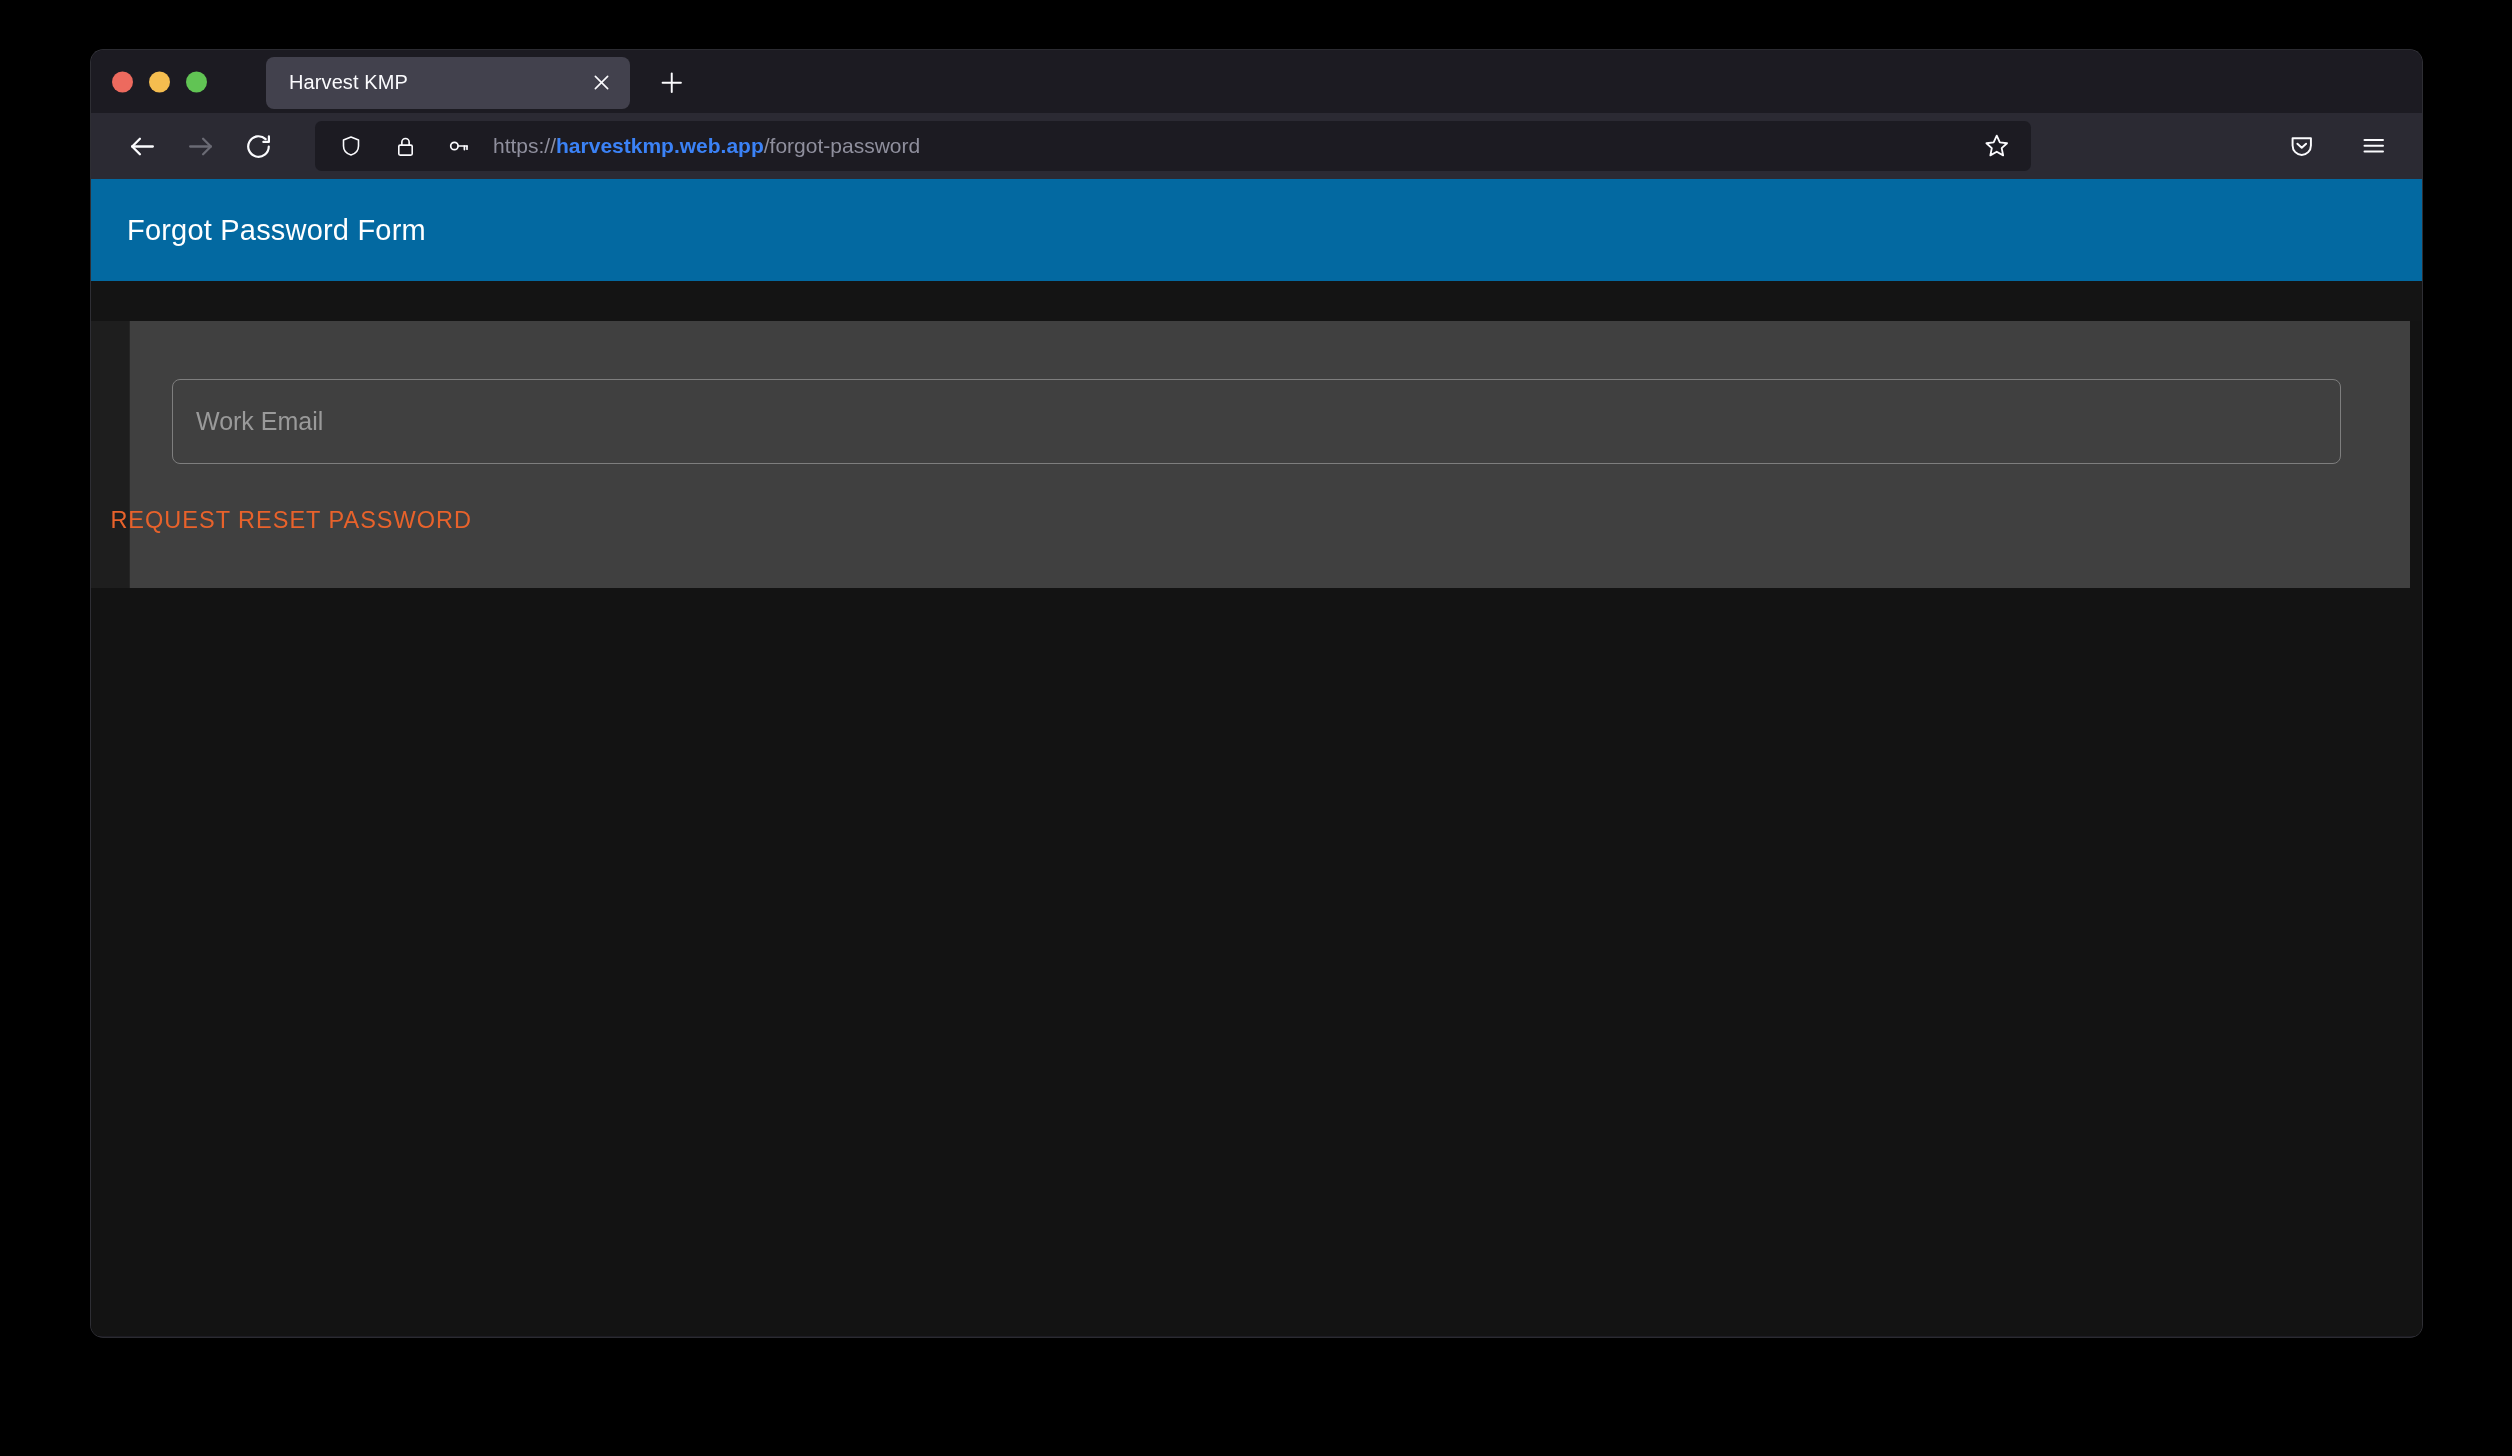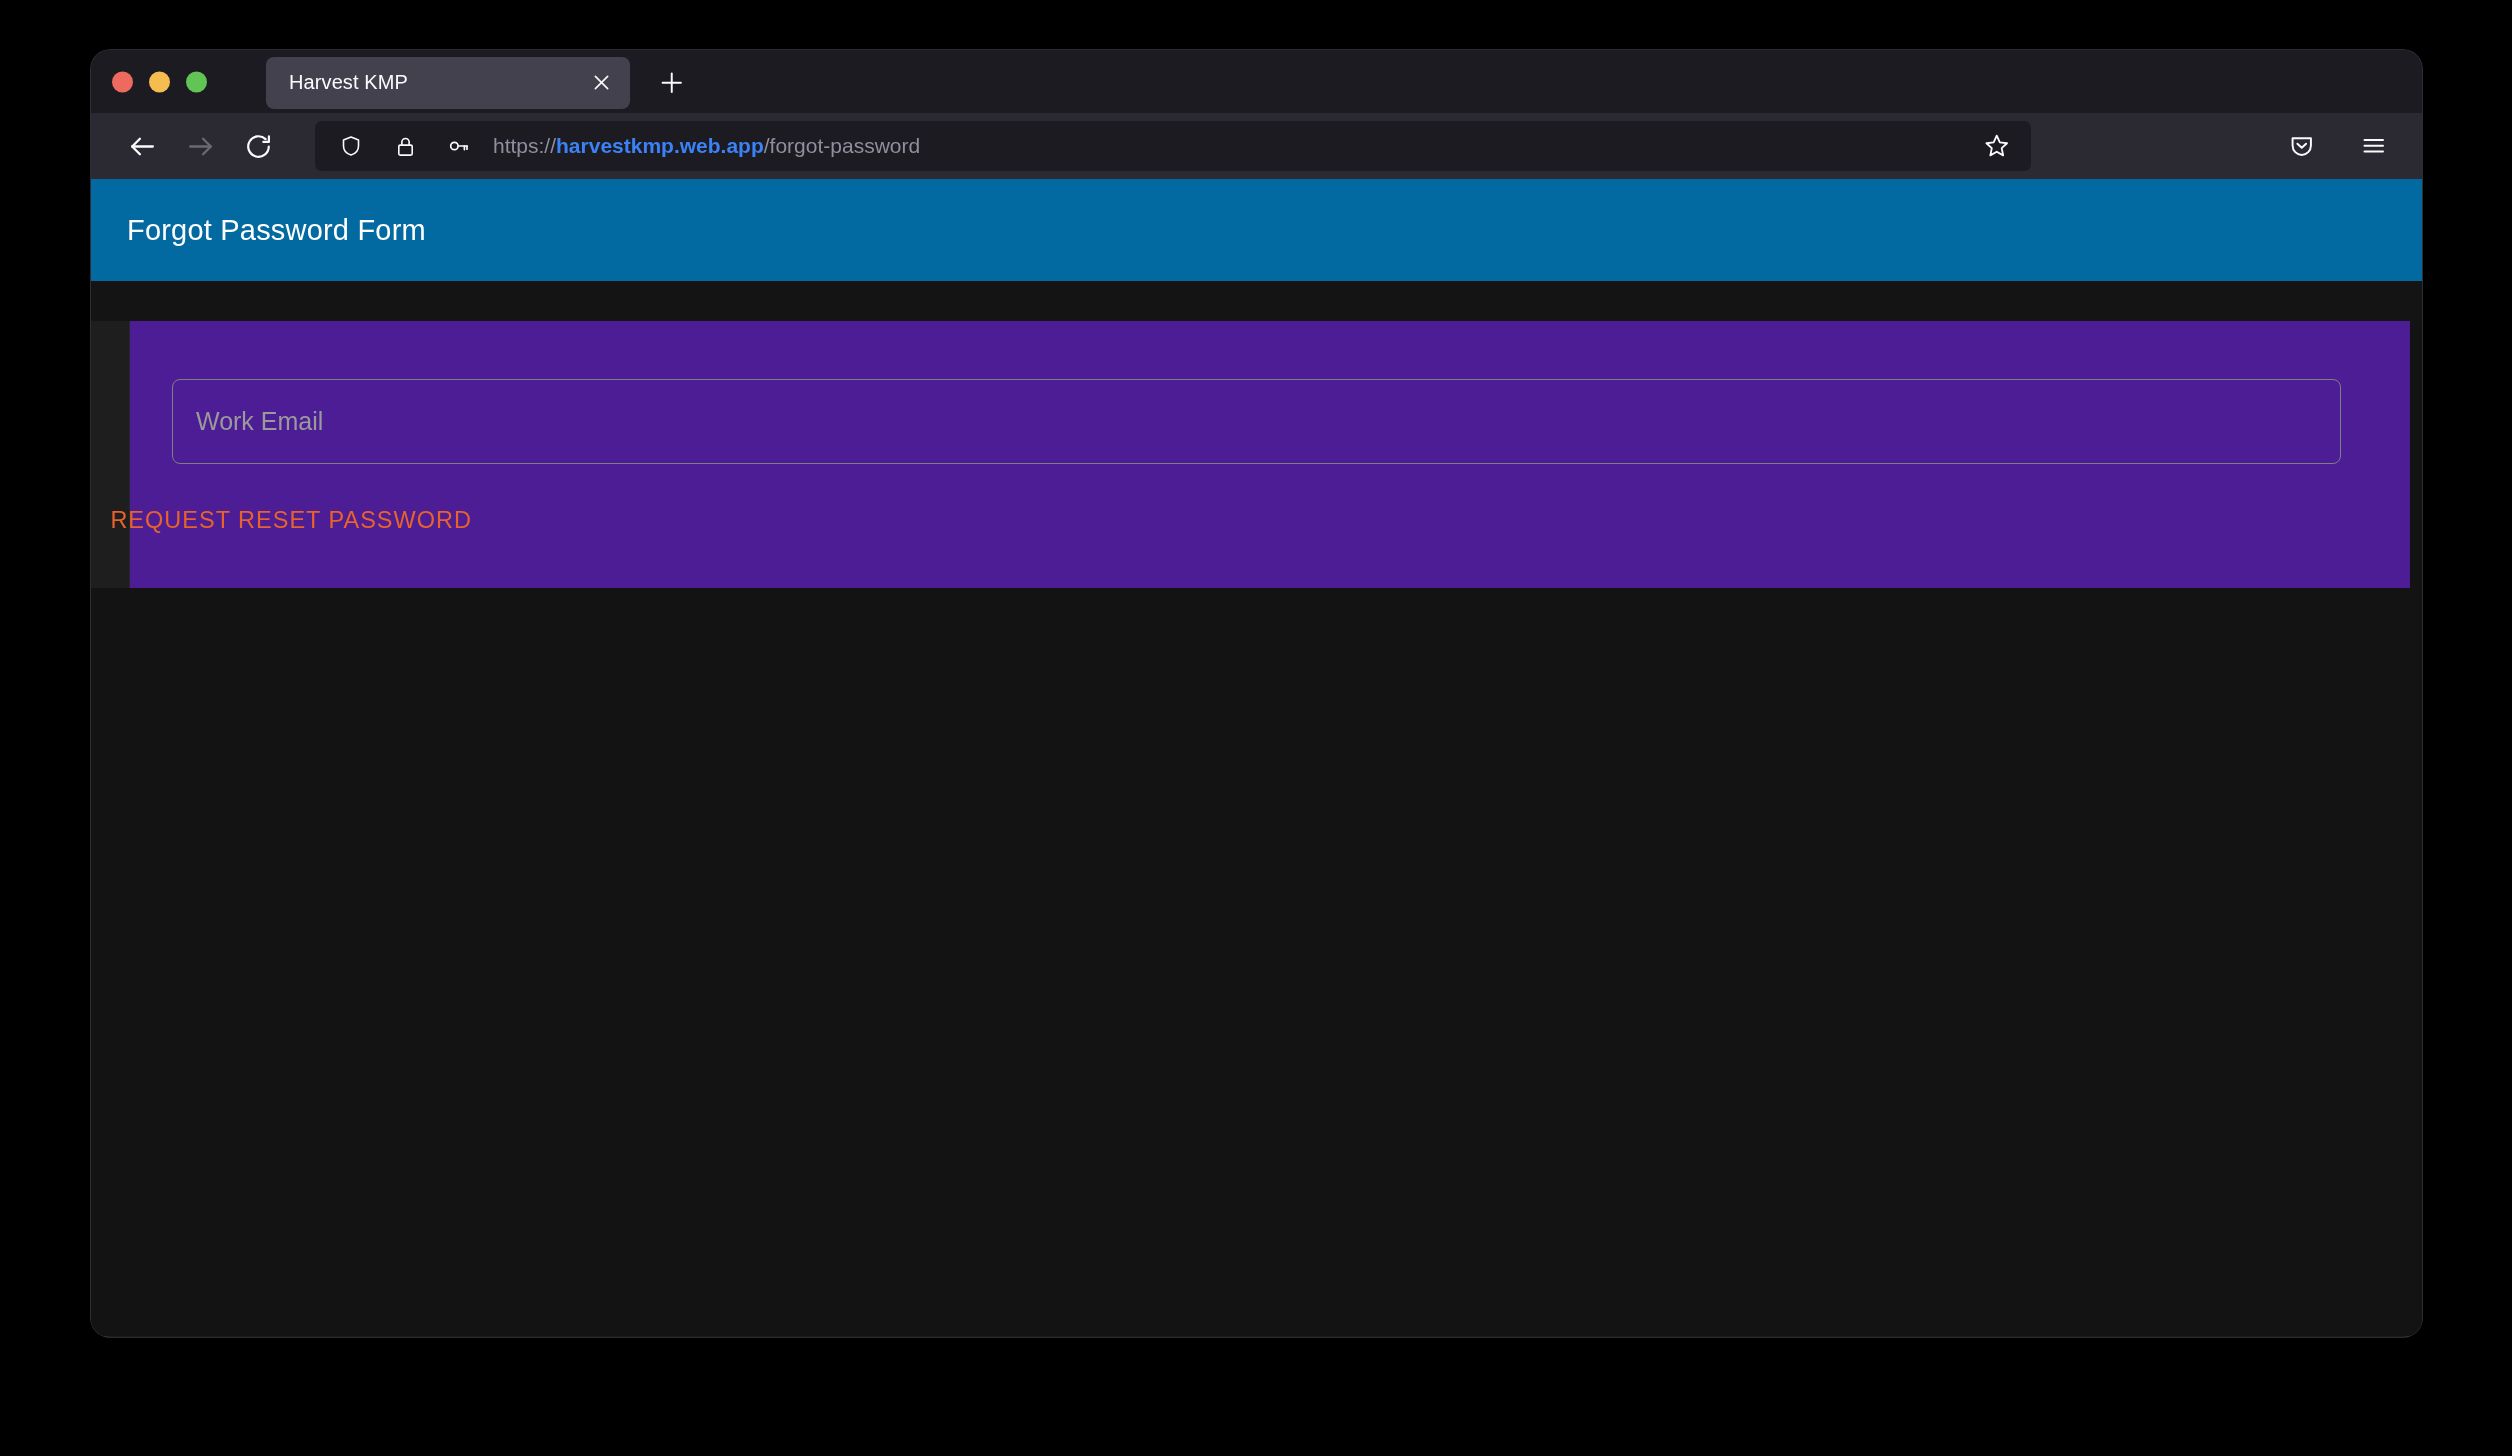--- a/index.html
+++ b/index.html
@@ -13,21 +13,21 @@
   }
 
   
   #browser-window {
     position: absolute;
     left: 91px;
     top: 50px;
     width: 2331px;
     height: 1287px;
     background: #1c1b22;
-    border-radius: 19px;
+    border-radius: 12px;
     overflow: hidden;
     box-shadow: 0 0 0 0.8px #3a3a42;
   }
 
   
   #tab-strip {
     position: relative;
     height: 63px;
     background: #1c1b22;
   }
@@ -192,21 +192,21 @@
     height: 40px;
     background: #141414;
   }
 
   #content-panel {
     position: absolute;
     left: 0;
     top: 142px;
     right: 12px;
     height: 267px;
-    background: #4c1d95;
+    background: #404040;
     padding-left: 8px;
   }
   #content-left-gutter {
     position: absolute;
     left: 0;
     top: 0;
     width: 39px;
     height: 100%;
     background: #1e1e1e;
     border-right: 0.8px solid #262626;

